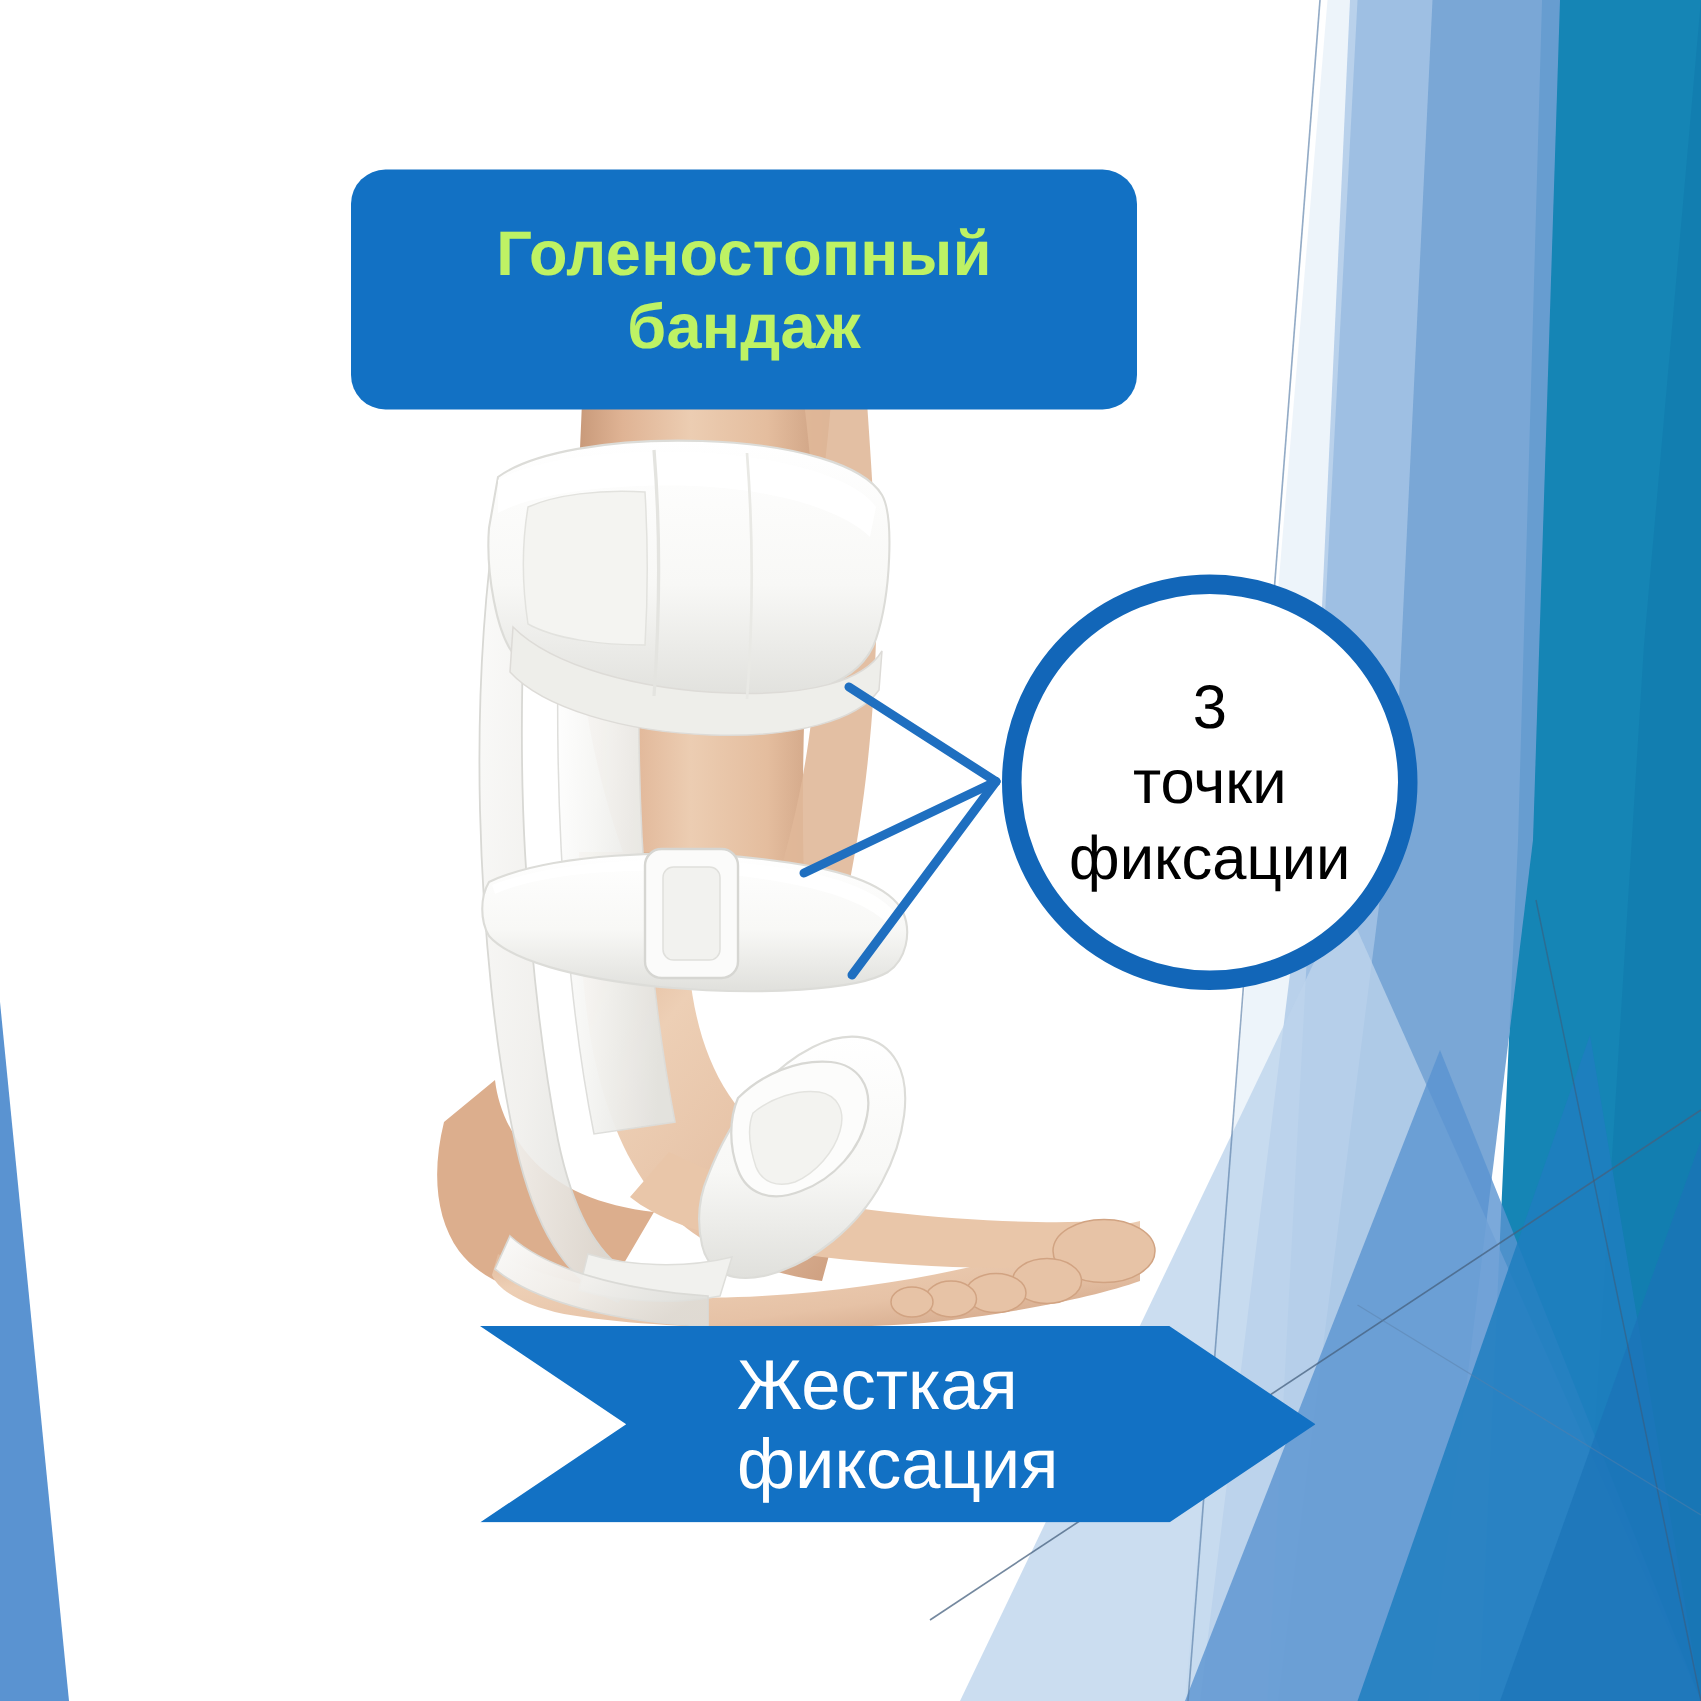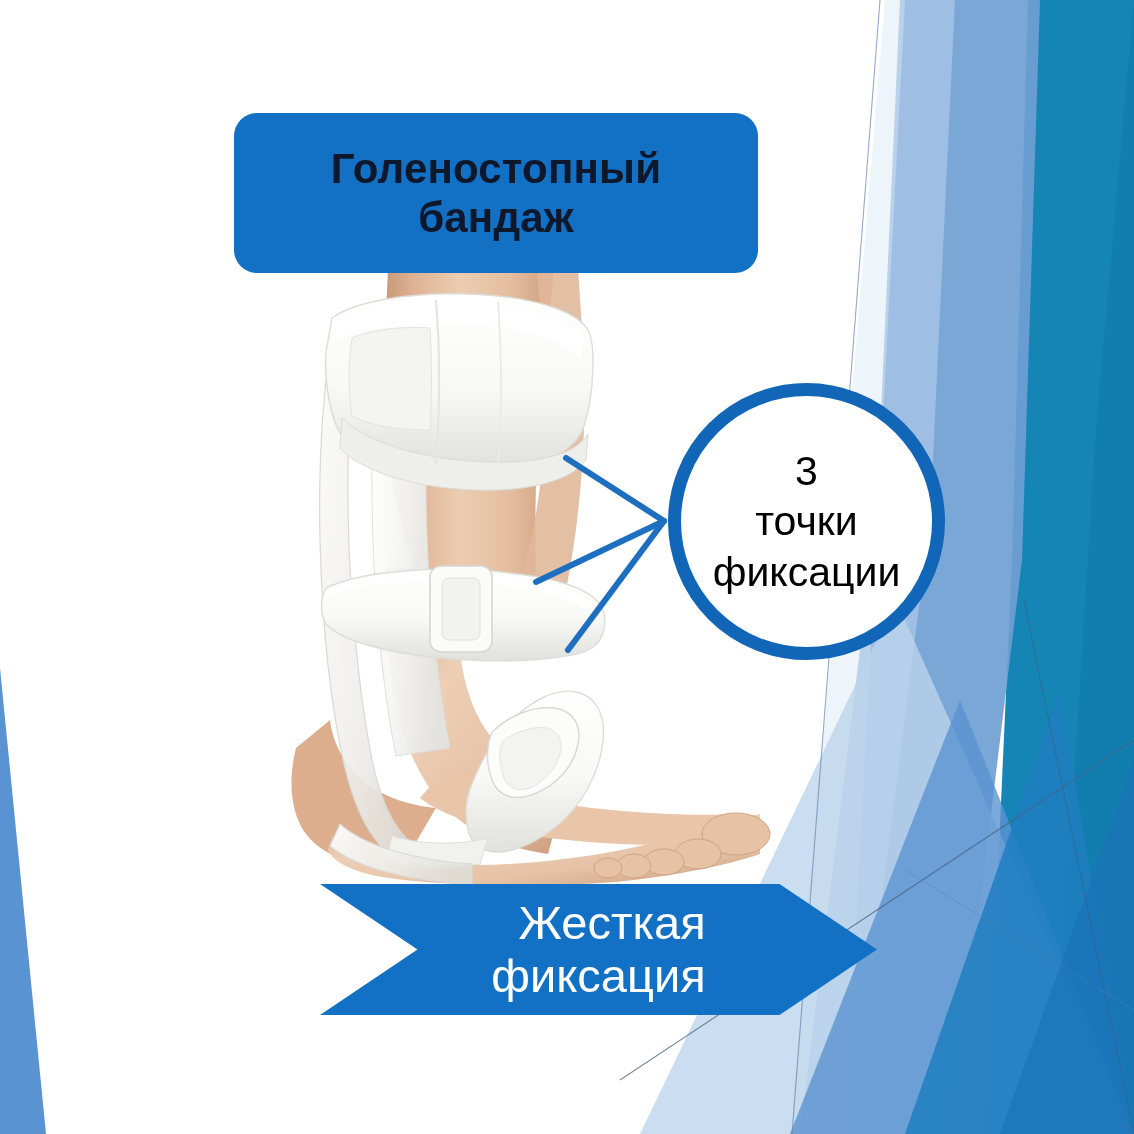--- a/index.html
+++ b/index.html
@@ -47,21 +47,21 @@
     height: 160px;
     background: #1271c4;
     border-radius: 23px;
     display: flex;
     align-items: center;
     justify-content: center;
     box-sizing: border-box;
     padding: 0 22px;
   }
   #title-banner .btxt {
-    color: #0f172a;
+    color: #bef264;
     font-size: 42px;
     font-weight: bold;
     line-height: 1.17;
     text-align: center;
     letter-spacing: 0.2px;
     white-space: pre-line;
   }
 
   
   #circle-callout {
@@ -116,21 +116,21 @@
     left: 14%;
     top: 0;
     width: 72%;
     height: 100%;
     display: flex;
     align-items: center;
     justify-content: center;
     color: #ffffff;
     font-size: 47px;
     line-height: 1.12;
-    text-align: right;
+    text-align: left;
     white-space: pre-line;
     font-weight: normal;
   }
 </style>
 </head>
 <body>
 
 <div id="canvas">
 
   <svg class="deco-layer" viewBox="0 0 1134 1134" preserveAspectRatio="none">

